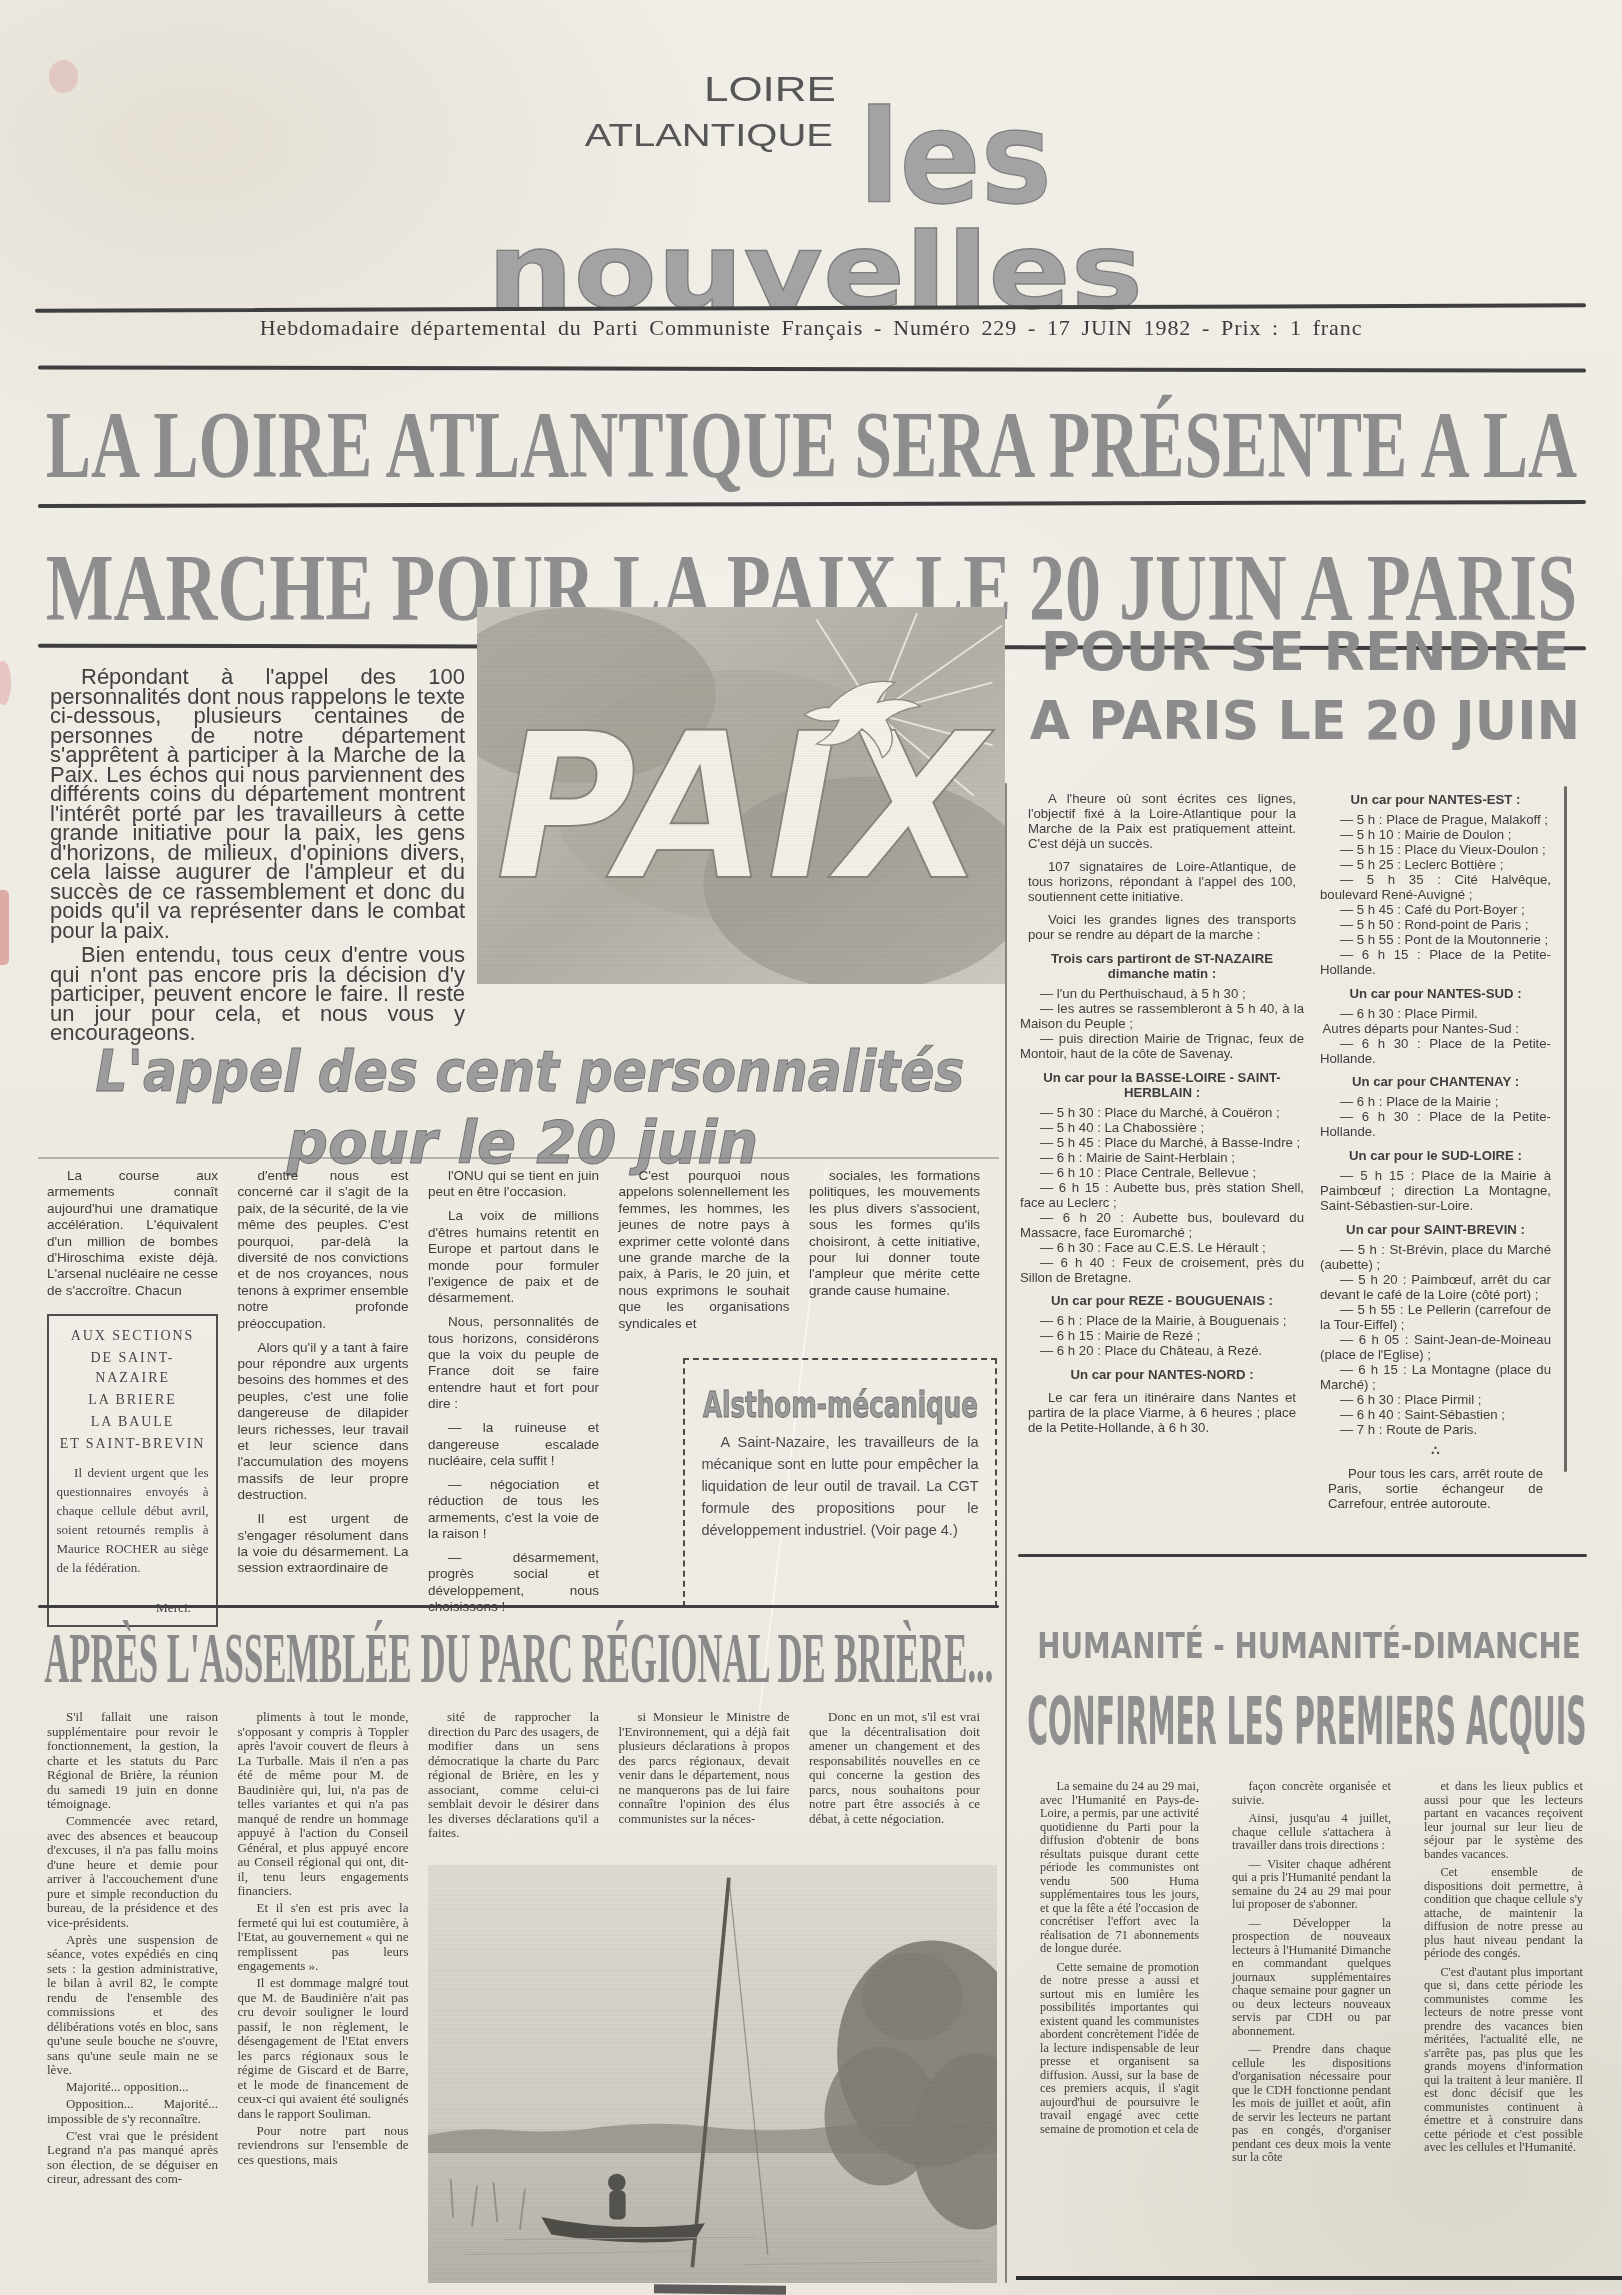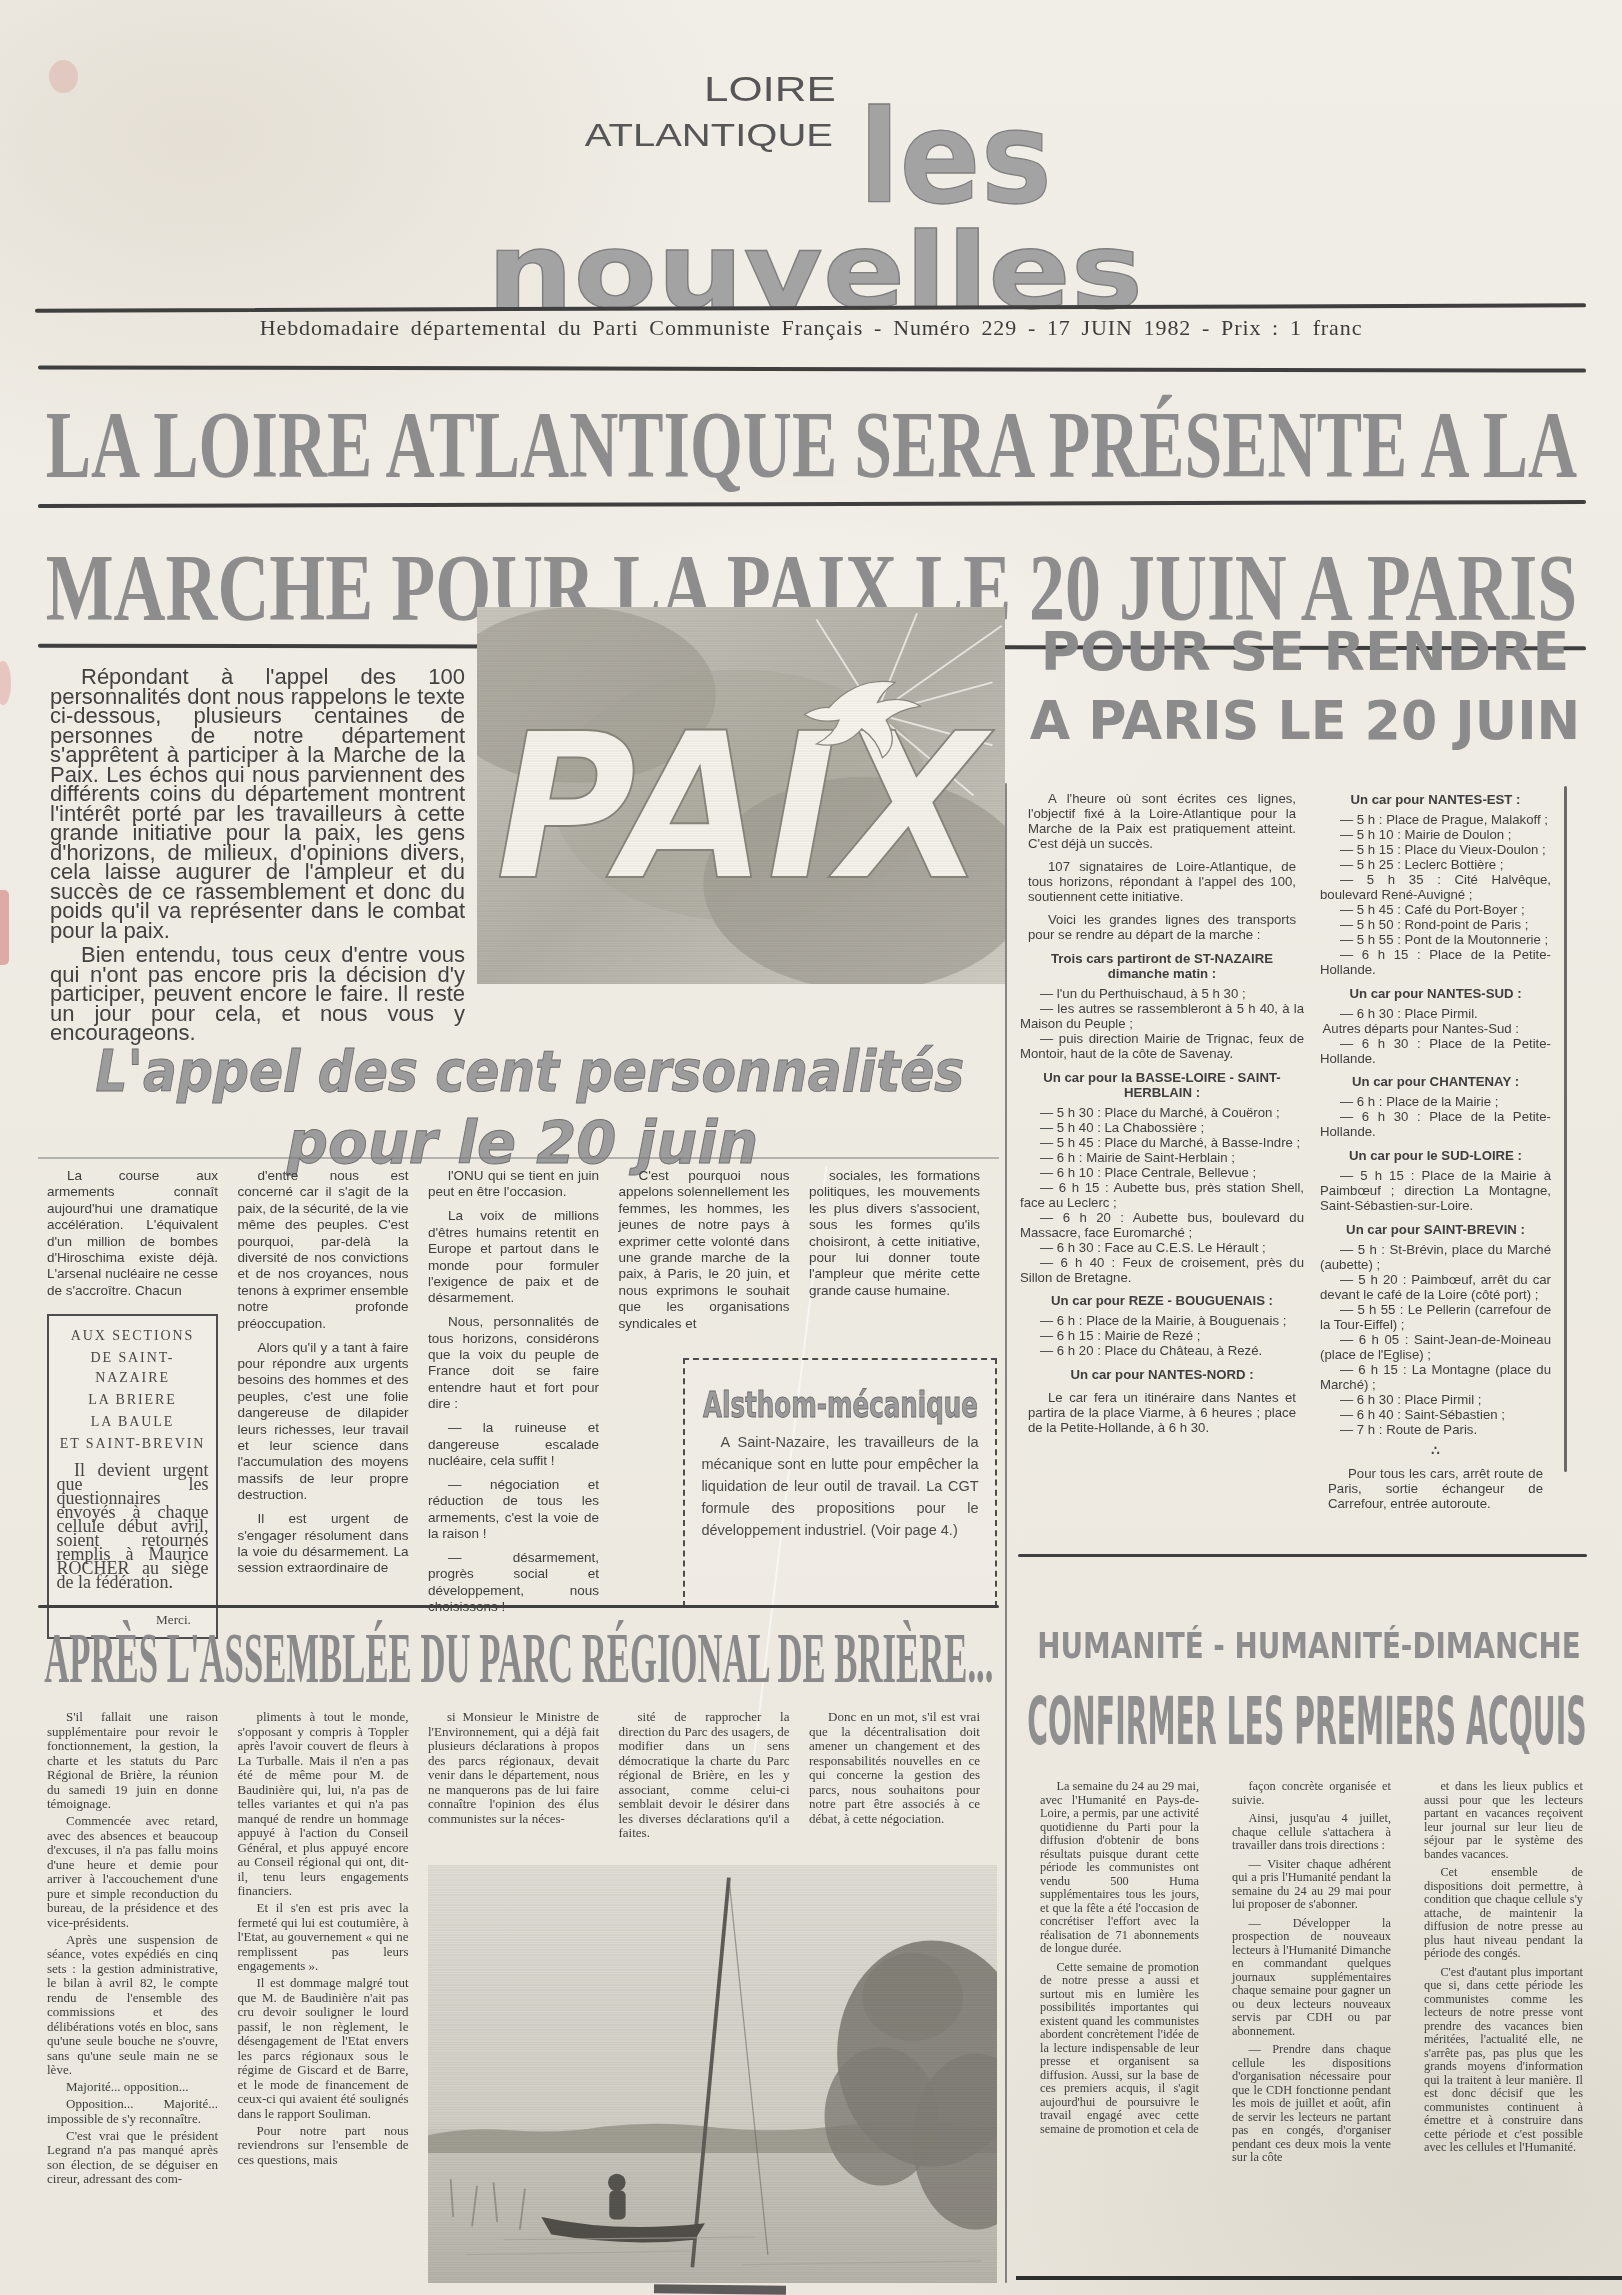--- a/index.html
+++ b/index.html
@@ -30,21 +30,21 @@
   .sans-col .s-p2{text-indent:2.5px;margin:0;}
   .sans-col .s-center{text-align:center;text-indent:0;font-weight:bold;margin:6.3px 0;}
   
   .appel-col{width:171px;font-size:13.5px;line-height:16.4px;text-align:justify;color:#3d3d3d;}
   .appel-col .para{text-indent:20px;margin:0 0 7.5px;}
   
   .notice-box{border:2.5px solid #4e4e4e;margin-top:15px;padding:10px 7.5px 8.8px;
     font-family:"Liberation Serif",serif;background:rgba(255,255,255,.15);}
   .notice-heading .para{text-align:center;text-indent:0;margin:0 0 2.5px;font-size:14px;
     line-height:19.5px;letter-spacing:1.9px;color:#474747;}
-  .notice-body{font-size:18px;line-height:14px;text-align:justify;text-indent:17.6px;
+  .notice-body{font-size:13px;line-height:19px;text-align:justify;text-indent:17.6px;
     margin:10px 0 0;color:#454545;}
   .notice-sign{text-align:right;padding-right:17.6px;margin:23px 0 0;font-size:13.2px;color:#454545;}
   
   .alsthom{border:2.5px dashed #4c4c4c;background:rgba(255,255,255,.12);}
   .alsthom-body{font-size:14.5px;line-height:22px;text-align:justify;text-indent:19px;
     padding:3.8px 16.4px 6.3px;color:#4a4a4a;margin:0;}
   
   .serif-col{width:171px;font-family:"Liberation Serif",serif;font-size:13px;
     line-height:14.5px;text-align:justify;color:#3d3d3d;}
   .serif-col .para{text-indent:19px;margin:0 0 2.5px;}
@@ -264,24 +264,24 @@
         <p class="para s-p">Opposition... Majorité... impossible de s'y reconnaître.</p>
         <p class="para s-p">C'est vrai que le président Legrand n'a pas manqué après son élection, de se déguiser en cireur, adressant des com-</p>
       </div>
     <div class="serif-col">
         <p class="para s-p">pliments à tout le monde, s'opposant y compris à Toppler après l'avoir couvert de fleurs à La Turballe. Mais il n'en a pas été de même pour M. de Baudinière qui, lui, n'a pas de telles variantes et qui n'a pas manqué de rendre un hommage appuyé à l'action du Conseil Général, et plus appuyé encore au Conseil régional qui ont, dit-il, tenu leurs engagements financiers.</p>
         <p class="para s-p">Et il s'en est pris avec la fermeté qui lui est coutumière, à l'Etat, au gouvernement « qui ne remplissent pas leurs engagements ».</p>
         <p class="para s-p">Il est dommage malgré tout que M. de Baudinière n'ait pas cru devoir souligner le lourd passif, le non règlement, le désengagement de l'Etat envers les parcs régionaux sous le régime de Giscard et de Barre, et le mode de financement de ceux-ci qui avaient été soulignés dans le rapport Souliman.</p>
         <p class="para s-p">Pour notre part nous reviendrons sur l'ensemble de ces questions, mais</p>
       </div>
     <div class="serif-col">
+        <p class="para s-p">sité de rapprocher la direction du Parc des usagers, de modifier dans un sens démocratique la charte du Parc régional de Brière, en les y associant, comme celui-ci semblait devoir le désirer dans les diverses déclarations qu'il a faites.</p>
+      </div>
+    <div class="serif-col">
         <p class="para s-p">si Monsieur le Ministre de l'Environnement, qui a déjà fait plusieurs déclarations à propos des parcs régionaux, devait venir dans le département, nous ne manquerons pas de lui faire connaître l'opinion des élus communistes sur la néces-</p>
-      </div>
-    <div class="serif-col">
-        <p class="para s-p">sité de rapprocher la direction du Parc des usagers, de modifier dans un sens démocratique la charte du Parc régional de Brière, en les y associant, comme celui-ci semblait devoir le désirer dans les diverses déclarations qu'il a faites.</p>
       </div>
     <div class="serif-col">
         <p class="para s-p">Donc en un mot, s'il est vrai que la décentralisation doit amener un changement et des responsabilités nouvelles en ce qui concerne la gestion des parcs, nous souhaitons pour notre part être associés à ce débat, à cette négociation.</p>
       </div>
   </div>
 
   <div class="abs photo" style="left:428px;top:1865px;width:569px;height:418px;">
     <svg width="569" height="418" viewBox="0 0 904 665" preserveAspectRatio="none">
       <defs>
         <linearGradient id="sky" x1="0" y1="0" x2="0" y2="1">

